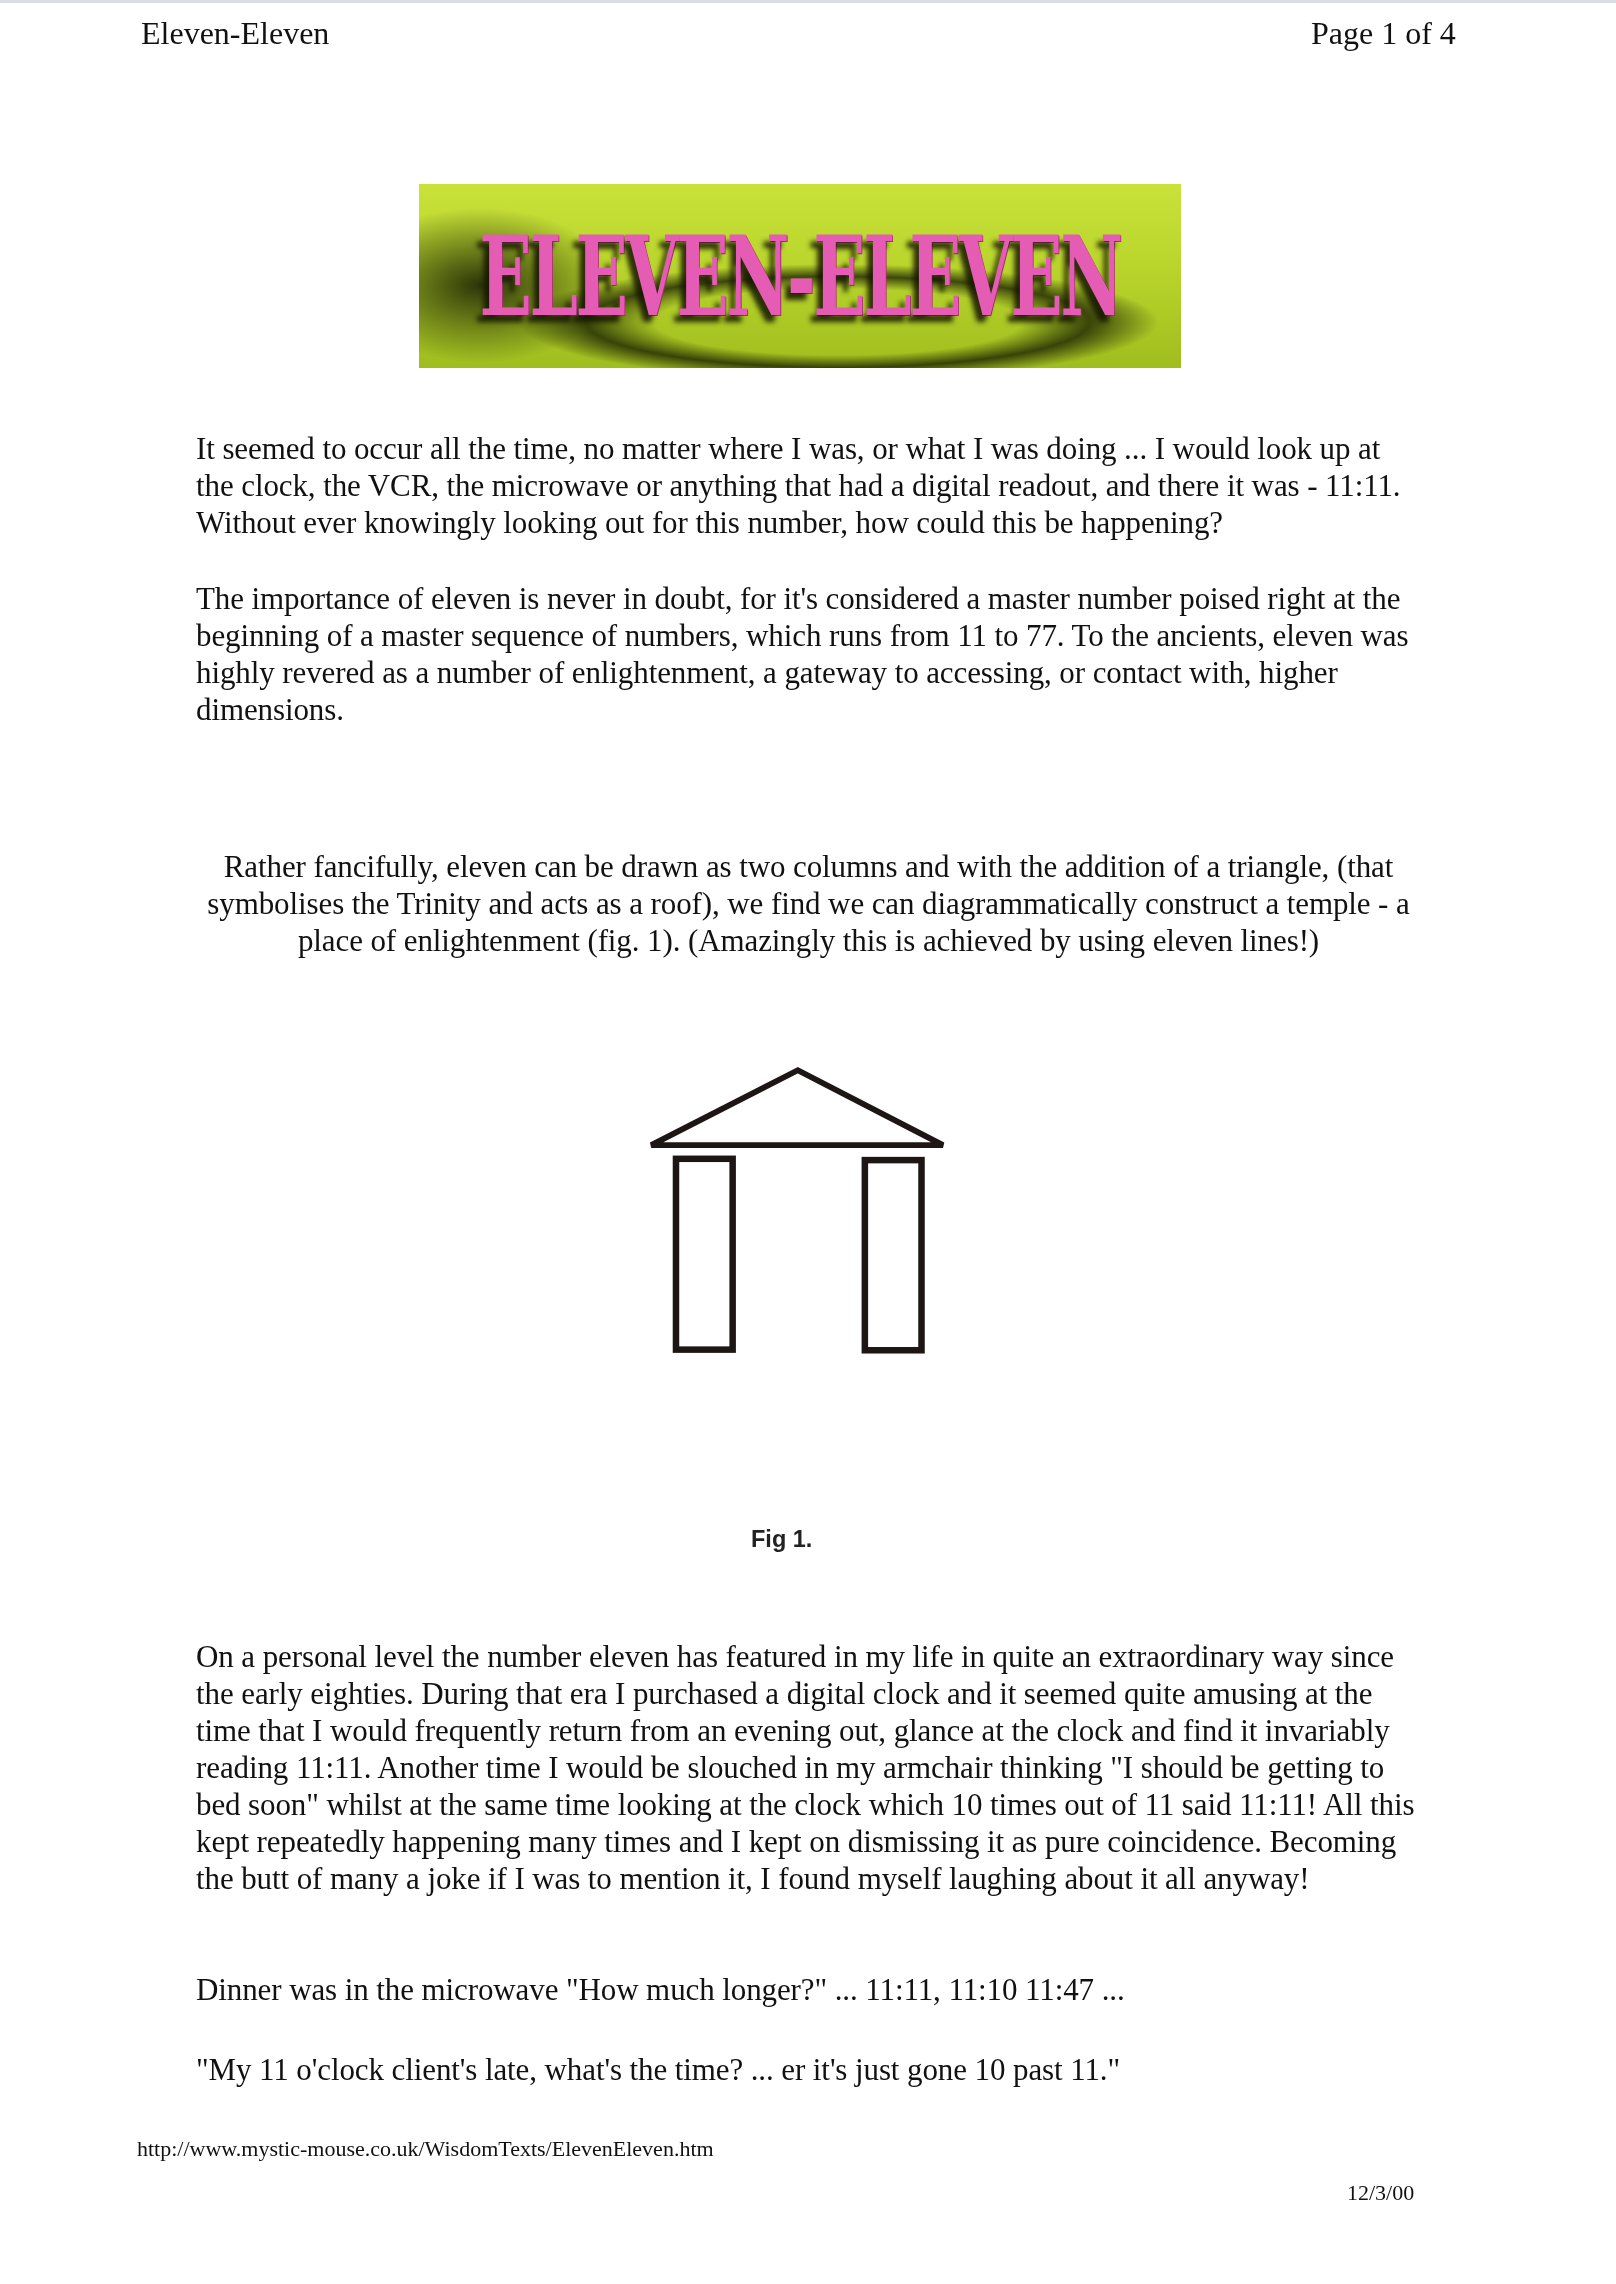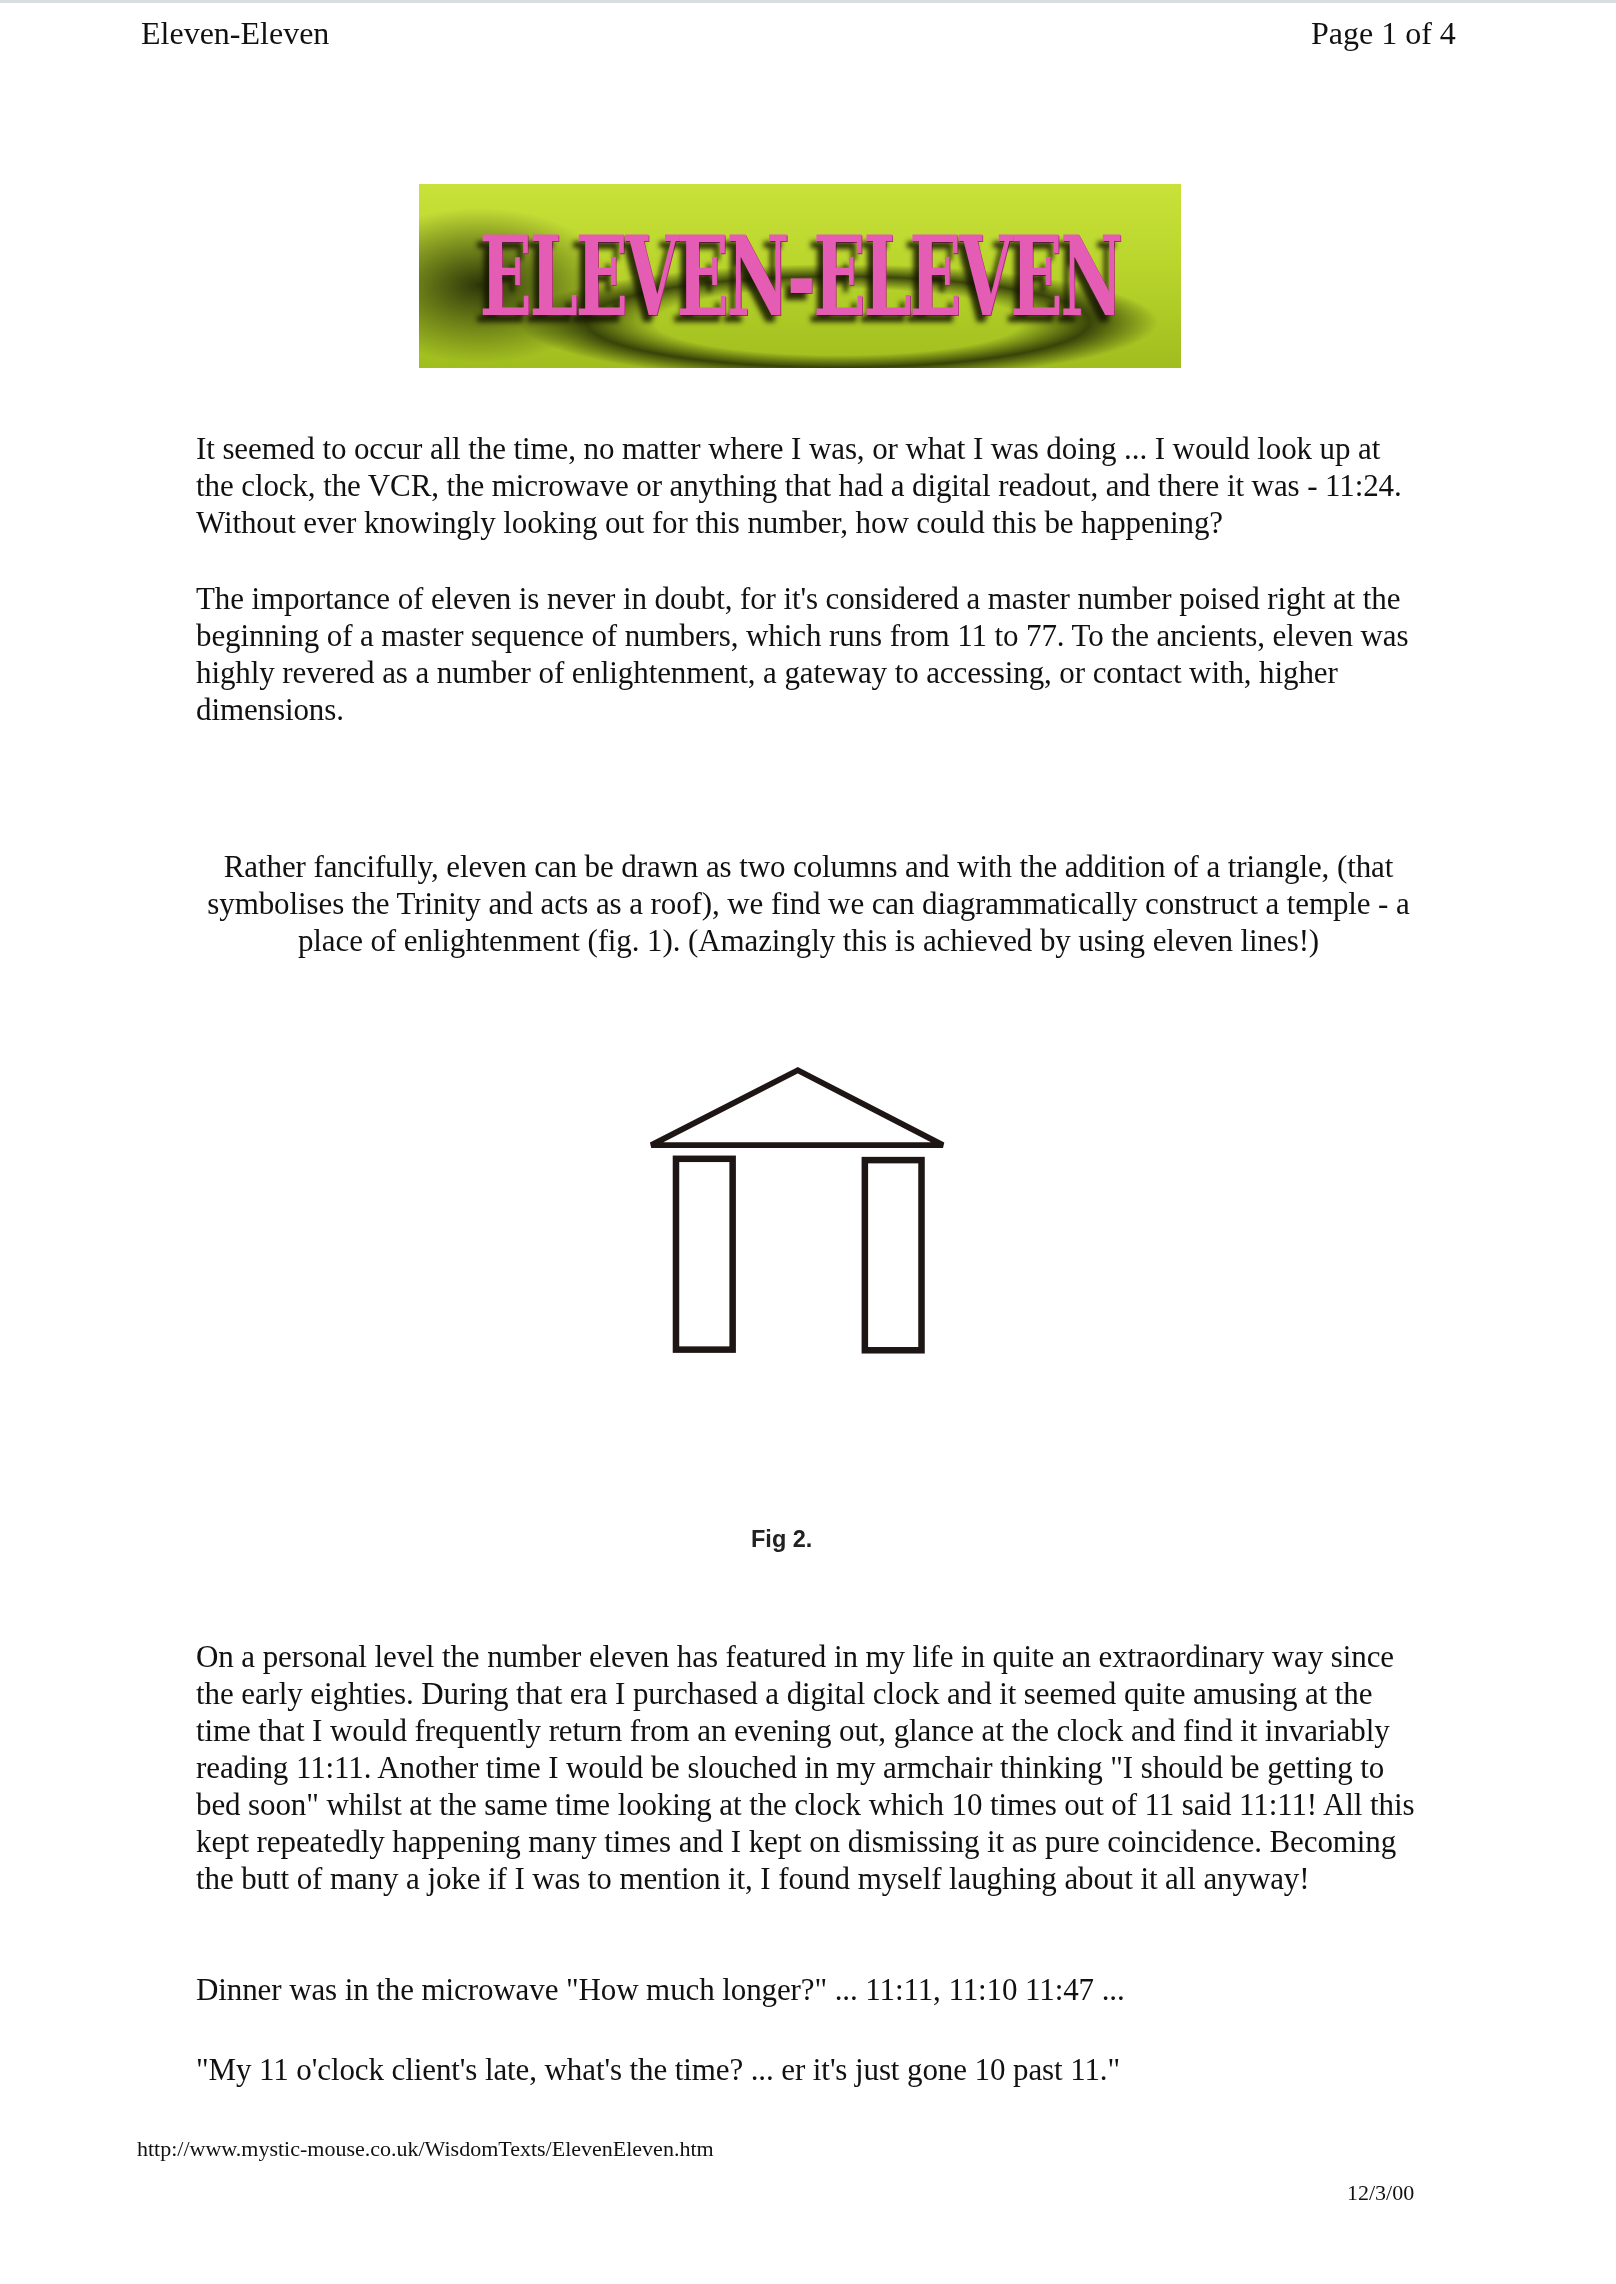--- a/index.html
+++ b/index.html
@@ -49,30 +49,30 @@
 
 <div class="topline"></div>
 
 <div class="hdr hdr-left">Eleven-Eleven</div>
 <div class="hdr hdr-right">Page 1 of 4</div>
 
 <div class="banner">
   <span class="banner-text">ELEVEN-ELEVEN</span>
 </div>
 
-<p class="para" id="p1">It seemed to occur all the time, no matter where I was, or what I was doing ... I would look up at the clock, the VCR, the microwave or anything that had a digital readout, and there it was - 11:24. Without ever knowingly looking out for this number, how could this be happening?</p>
+<p class="para" id="p1">It seemed to occur all the time, no matter where I was, or what I was doing ... I would look up at the clock, the VCR, the microwave or anything that had a digital readout, and there it was - 11:11. Without ever knowingly looking out for this number, how could this be happening?</p>
 <p class="para" id="p2">The importance of eleven is never in doubt, for it's considered a master number poised right at the beginning of a master sequence of numbers, which runs from 11 to 77. To the ancients, eleven was highly revered as a number of enlightenment, a gateway to accessing, or contact with, higher dimensions.</p>
 <p class="para" id="p3">Rather fancifully, eleven can be drawn as two columns and with the addition of a triangle, (that symbolises the Trinity and acts as a roof), we find we can diagrammatically construct a temple - a place of enlightenment (fig. 1). (Amazingly this is achieved by using eleven lines!)</p>
 
 <svg class="figure" viewBox="0 0 500 800" xmlns="http://www.w3.org/2000/svg">
   <polygon points="265,28 40,143 488,143" fill="none" stroke="#1e1614" stroke-width="9" stroke-linejoin="miter"></polygon>
   <rect x="78" y="164" width="87" height="293" fill="none" stroke="#1e1614" stroke-width="10"></rect>
   <rect x="368" y="166" width="87" height="292" fill="none" stroke="#1e1614" stroke-width="10"></rect>
 </svg>
-<div class="fig-caption">Fig 2.</div>
+<div class="fig-caption">Fig 1.</div>
 
 <p class="para" id="p4">On a personal level the number eleven has featured in my life in quite an extraordinary way since the early eighties. During that era I purchased a digital clock and it seemed quite amusing at the time that I would frequently return from an evening out, glance at the clock and find it invariably reading 11:11. Another time I would be slouched in my armchair thinking "I should be getting to bed soon" whilst at the same time looking at the clock which 10 times out of 11 said 11:11! All this kept repeatedly happening many times and I kept on dismissing it as pure coincidence. Becoming the butt of many a joke if I was to mention it, I found myself laughing about it all anyway!</p>
 <p class="para" id="p5">Dinner was in the microwave "How much longer?" ... 11:11, 11:10 11:47 ...</p>
 <p class="para" id="p6">"My 11 o'clock client's late, what's the time? ... er it's just gone 10 past 11."</p>
 
 <div class="ftr ftr-left">http://www.mystic-mouse.co.uk/WisdomTexts/ElevenEleven.htm</div>
 <div class="ftr ftr-right">12/3/00</div>
 
 
 </body></html>

